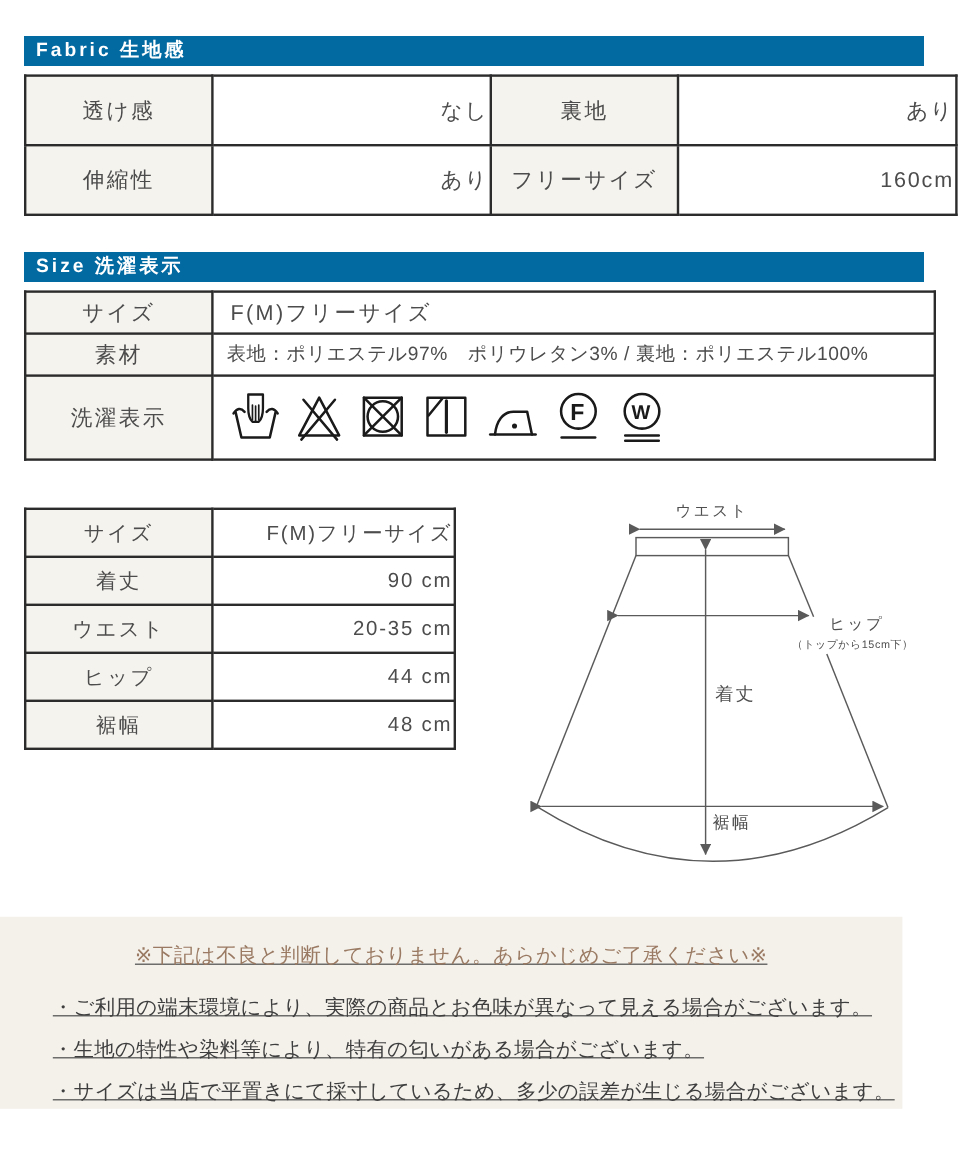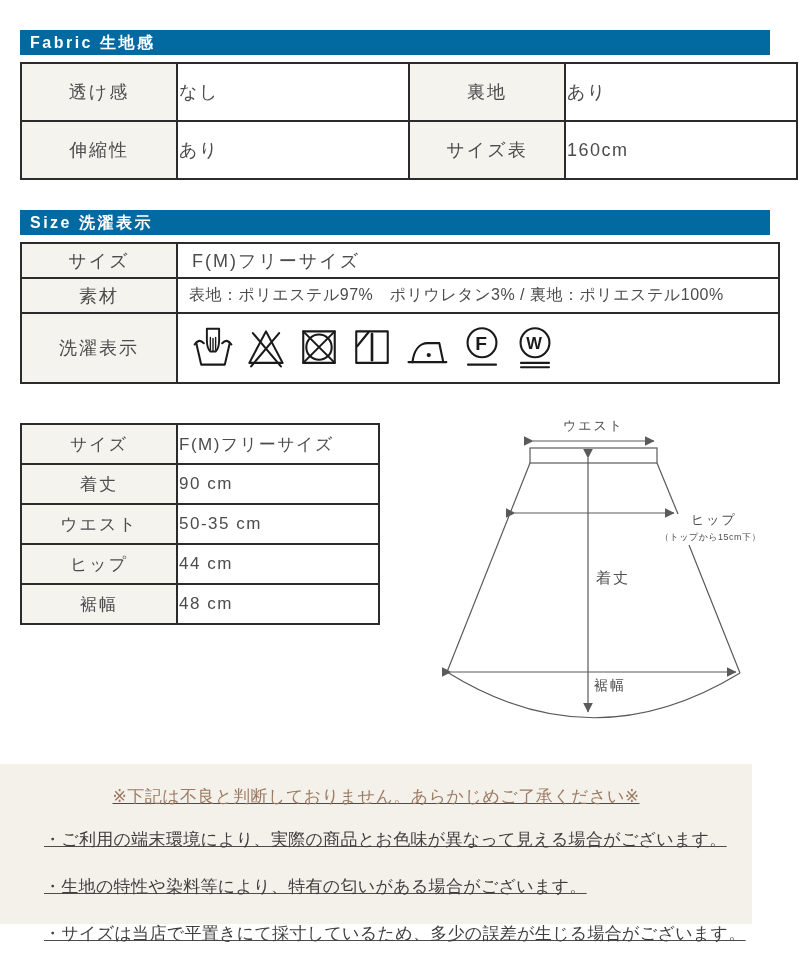--- a/index.html
+++ b/index.html
@@ -11,21 +11,21 @@
   .bar{
     position:absolute;left:20px;width:740px;height:25px;background:#0369a1;color:#ffffff;
     font-size:16px;font-weight:600;letter-spacing:2.5px;line-height:25px;padding-left:10px;
   }
   .bar-fabric{top:30px;}
   .bar-size{top:210px;}
   
   table{border-collapse:collapse;table-layout:fixed;}
   th,td{border:2px solid #2b2b2b;font-weight:normal;font-size:18px;color:#4c4c4c;}
   th{background:#f5f3ee;text-align:center;letter-spacing:2px;}
-  td{background:#ffffff;text-align:left;letter-spacing:1.5px;}
+  td{background:#ffffff;text-align:right;letter-spacing:1.5px;}
   .fabric-table{position:absolute;left:20px;top:62px;width:760px;}
   .fabric-table th{width:152px;height:54px;}
   .fabric-table td{width:228px;}
   .size-table{position:absolute;left:20px;top:242px;width:760px;}
   .size-table th{width:152px;height:31px;}
   .size-table td{text-align:left;padding-left:14px;letter-spacing:2px;}
   .size-table td.material{font-size:16px;letter-spacing:0.5px;padding-left:11px;}
   .size-table .care-row th{height:66px;}
   .care-cell{padding:0 0 0 12px;}
   .care-icons{display:flex;align-items:center;gap:11px;}
@@ -39,21 +39,21 @@
   .dlabel{position:absolute;color:#4f4f4f;white-space:nowrap;}
   .lbl-waist{left:100px;top:5px;width:127px;text-align:center;font-size:13px;letter-spacing:2px;}
   .lbl-hip{left:261px;top:99px;font-size:13px;letter-spacing:2px;}
   .lbl-hip-note{left:230px;top:119px;font-size:9px;letter-spacing:0.5px;}
   .lbl-length{left:166px;top:157px;font-size:15px;letter-spacing:2px;}
   .lbl-hem{left:164px;top:265px;font-size:14px;letter-spacing:2px;}
   
   .notes{position:absolute;left:0;top:764px;width:752px;height:160px;background:#f4f1eb;text-decoration:underline;}
   .notes-title{margin-top:21px;text-align:center;color:#9a7a62;font-size:17px;letter-spacing:0.5px;}
   .notes-list{margin:14px 0 0 44px;}
-  .notes-item{font-size:17px;line-height:35px;color:#3e3e3e;letter-spacing:0.3px;margin-top:12px;}
+  .notes-item{font-size:17px;line-height:35px;color:#3e3e3e;letter-spacing:0.3px;}
   .icon-stroke{fill:none;stroke:#1a1a1a;stroke-width:2.4;stroke-linecap:round;stroke-linejoin:round;}
   .icon-fillwhite{fill:#ffffff;stroke:#1a1a1a;stroke-width:2.2;stroke-linejoin:round;}
   .icon-letter{font-family:"Liberation Sans","DejaVu Sans",sans-serif;font-weight:600;fill:#1a1a1a;}
 </style>
 </head>
 <body>
 
 <div class="page">
 
   <div class="bar bar-fabric">Fabric 生地感</div>
@@ -62,21 +62,21 @@
     <tbody>
         <tr>
       <th>透け感</th>
       <td>なし</td>
       <th>裏地</th>
       <td>あり</td>
     </tr>
     <tr>
       <th>伸縮性</th>
       <td>あり</td>
-      <th>サイズ表</th>
+      <th>フリーサイズ</th>
       <td>160cm</td>
     </tr>
   </tbody>
     </table>
 
   <div class="bar bar-size">Size 洗濯表示</div>
 
   <table class="size-table">
     <tbody>
         <tr>
@@ -145,21 +145,21 @@
         <tr>
       <th>サイズ</th>
       <td>F(M)フリーサイズ</td>
     </tr>
     <tr>
       <th>着丈</th>
       <td>90 cm</td>
     </tr>
     <tr>
       <th>ウエスト</th>
-      <td>50-35 cm</td>
+      <td>20-35 cm</td>
     </tr>
     <tr>
       <th>ヒップ</th>
       <td>44 cm</td>
     </tr>
     <tr>
       <th>裾幅</th>
       <td>48 cm</td>
     </tr>
   </tbody>

